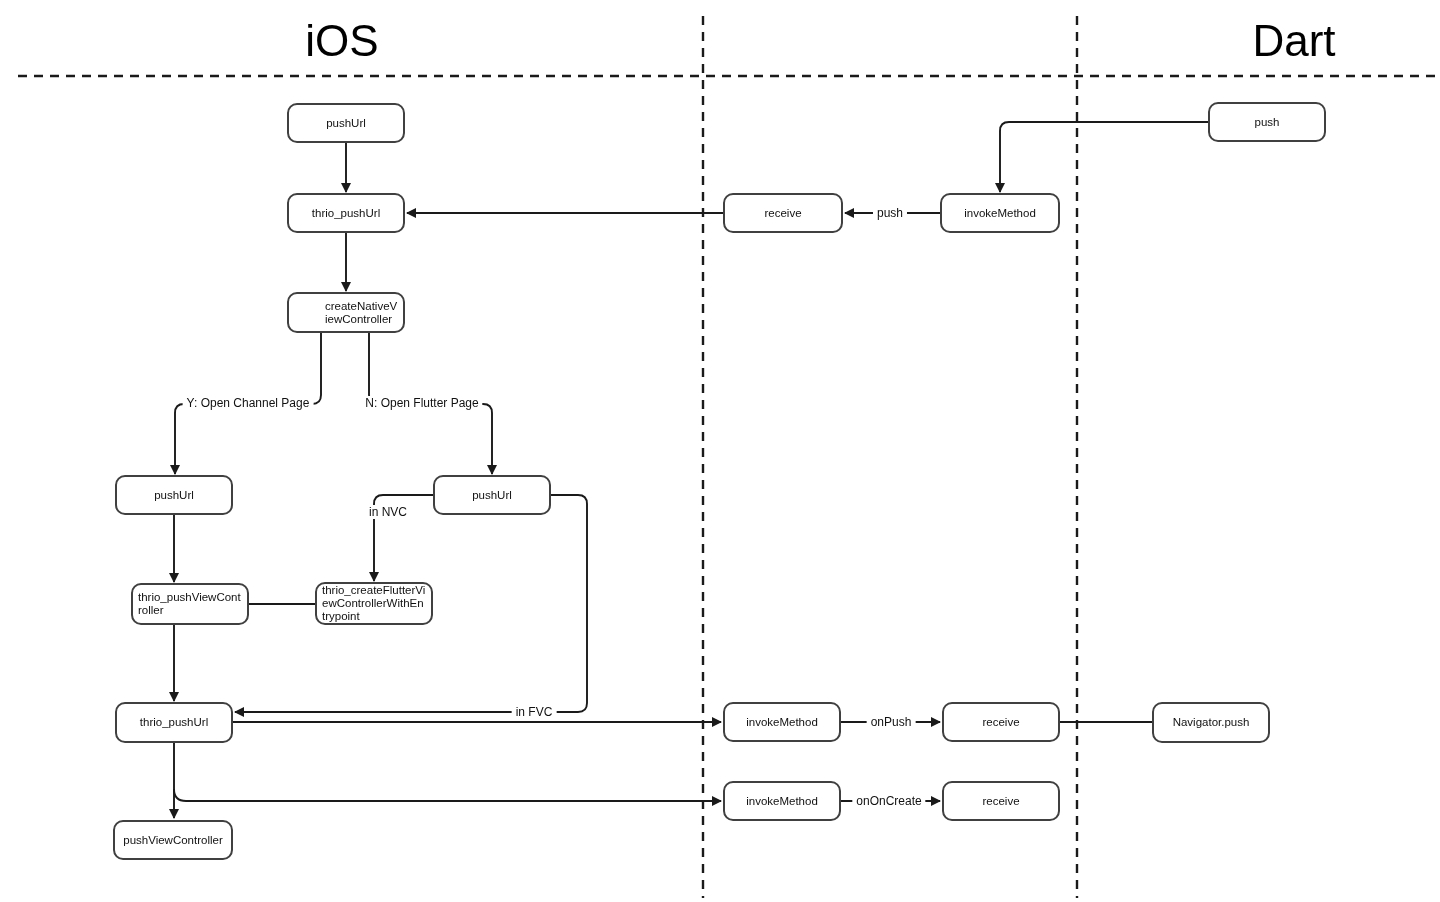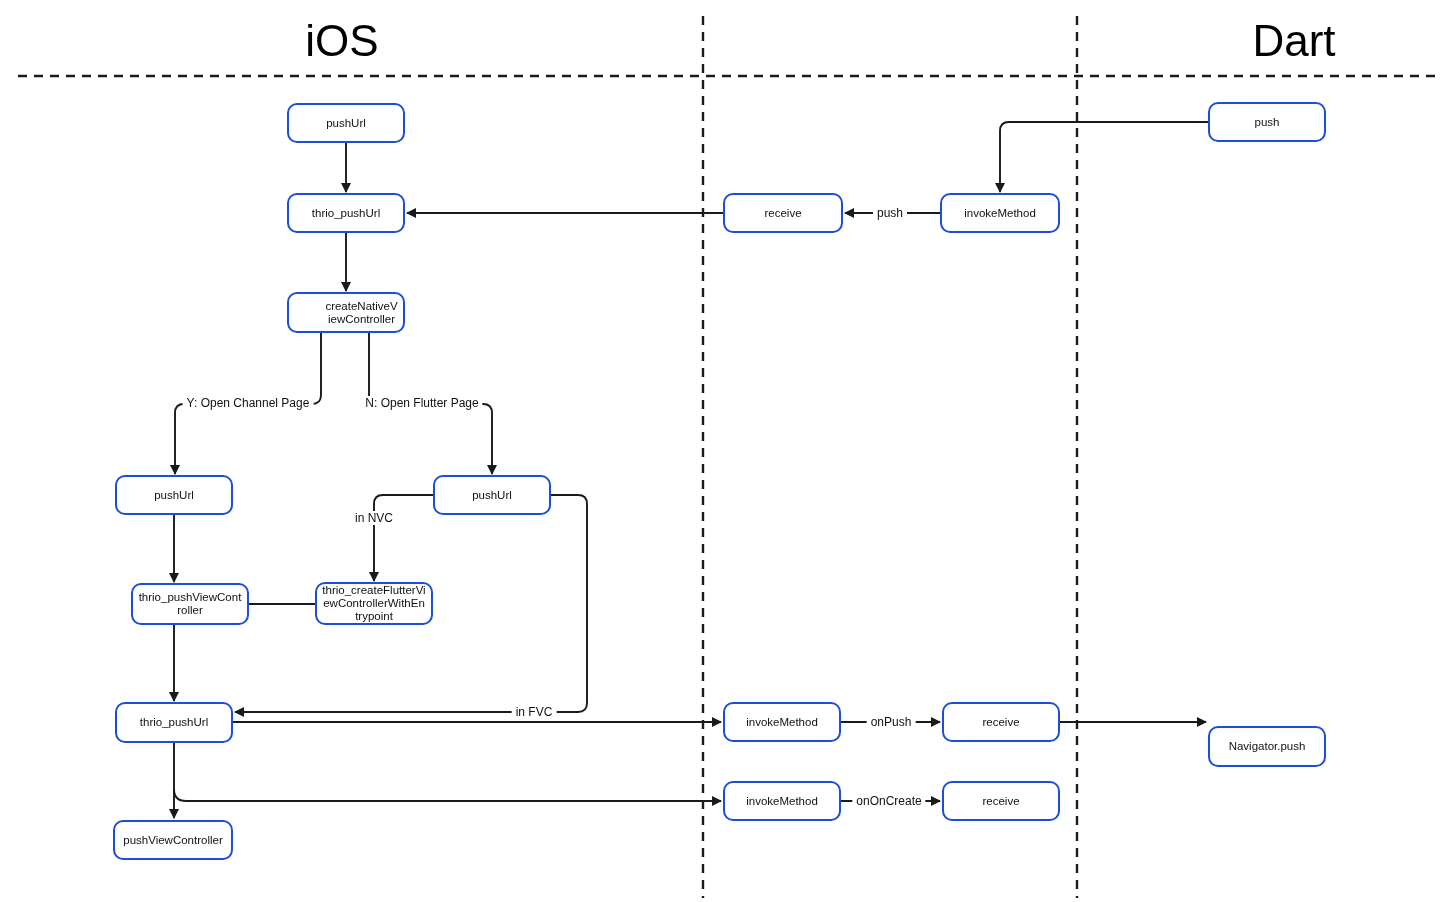--- a/index.html
+++ b/index.html
@@ -9,22 +9,22 @@
   }
   .wires { position:absolute; left:0; top:0; width:1440px; height:902px; }
   .lane-title {
     position:absolute; top:16px; transform:translateX(-50%);
     font-size:44px; line-height:50px; font-weight:400; color:#000;
     white-space:nowrap;
   }
   .node {
     position:absolute; box-sizing:border-box;
     display:flex; align-items:center; justify-content:center;
-    text-align:center; background:#ffffff;
-    border:2px solid #1d4ed8; border-radius:10px;
+    text-align:left; background:#ffffff;
+    border:2px solid #404040; border-radius:10px;
     font-size:11.5px; line-height:13px; color:#111;
     padding:2px 5px; word-break:break-all;
   }
   .edge-label {
     position:absolute; transform:translate(-50%,-50%);
     background:#ffffff; padding:0 4px;
     font-size:12px; line-height:14px; color:#111; white-space:nowrap;
   }
   
   #n-push-url-1        { left:287px;  top:103px; width:118px; height:40px; }
@@ -33,33 +33,33 @@
   #n-push-url-native   { left:115px;  top:475px; width:118px; height:40px; }
   #n-push-url-flutter  { left:433px;  top:475px; width:118px; height:40px; }
   #n-thrio-push-vc     { left:131px;  top:583px; width:118px; height:42px; }
   #n-thrio-create-fvc  { left:315px;  top:582px; width:118px; height:43px; }
   #n-thrio-push-url-2  { left:115px;  top:702px; width:118px; height:41px; }
   #n-push-view-ctrl    { left:113px;  top:820px; width:120px; height:40px; }
   #n-receive-1         { left:723px;  top:193px; width:120px; height:40px; }
   #n-invoke-method-1   { left:940px;  top:193px; width:120px; height:40px; }
   #n-invoke-method-2   { left:723px;  top:702px; width:118px; height:40px; }
   #n-receive-2         { left:942px;  top:702px; width:118px; height:40px; }
-  #n-navigator-push    { left:1208px; top:702px; width:118px; height:41px;margin-top:24px; }
+  #n-navigator-push    { left:1152px; top:702px; width:118px; height:41px; }
   #n-invoke-method-3   { left:723px;  top:781px; width:118px; height:40px; }
   #n-receive-3         { left:942px;  top:781px; width:118px; height:40px; }
   #n-push-dart         { left:1208px; top:102px; width:118px; height:40px; }
   
   #t-ios     { left:342px; }
   #t-channel { left:887px; }
   #t-dart    { left:1262px;margin-left:32px; }
   
   #e-push       { left:890px; top:213px; }
   #e-on-push    { left:891px; top:722px; }
   #e-on-oncreate{ left:889px; top:801px; }
-  #e-in-nvc     { left:374px; top:512px;margin-top:6px; }
+  #e-in-nvc     { left:388px; top:512px; }
   #e-in-fvc     { left:534px; top:712px; }
   #e-y-branch   { left:248px; top:403px; }
   #e-n-branch   { left:422px; top:403px; }
 </style>
 </head>
 <body>
 
 <div class="canvas">
 
   <svg class="wires" viewBox="0 0 1440 902" xmlns="http://www.w3.org/2000/svg">

